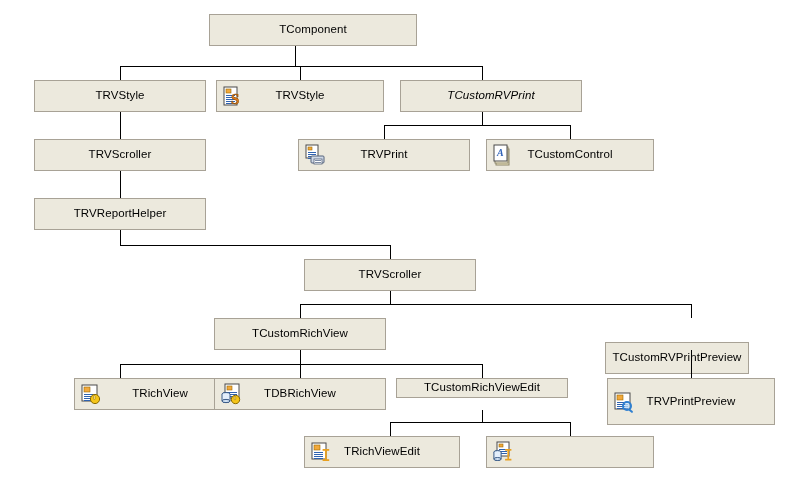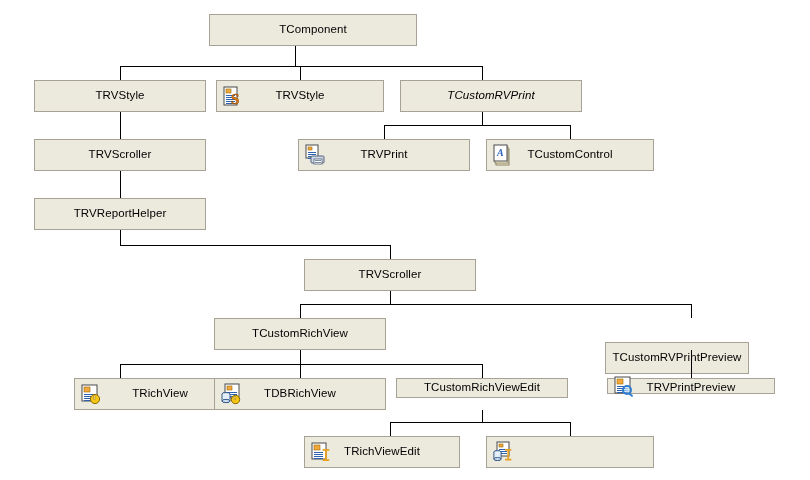--- a/index.html
+++ b/index.html
@@ -137,21 +137,21 @@
           <ellipse cx="6" cy="18" rx="4" ry="1.6" fill="#cfe0f2" stroke="#3a5a86" stroke-width="1"></ellipse>
           <circle cx="15.5" cy="16.5" r="4.2" fill="#f5c518" stroke="#8a6a00" stroke-width="1"></circle>
           <rect x="14.2" y="13.2" width="1.5" height="3.6" rx="0.7" fill="#fde9a0" stroke="#8a6a00" stroke-width=".5"></rect>
         </svg>
       </span>
       <span class="lbl">TDBRichView</span>
     </div>
     <div class="node" style="left: 396px; top: 378px; width: 172px; height: 20px;">
       <span class="lbl">TCustomRichViewEdit</span>
     </div>
-    <div class="node hasicon" style="left: 607px; top: 378px; width: 168px; height: 16px; align-items: flex-end;">
+    <div class="node hasicon" style="left: 607px; top: 378px; width: 168px; height: 47px;">
       <span class="ico">
         <svg viewBox="0 0 22 22" width="22" height="22">
           <rect x="2" y="2" width="15" height="16" fill="#ffffff" stroke="#4a4a4a" stroke-width="1"></rect>
           <rect x="4" y="4" width="6" height="5" fill="#f2a93b" stroke="#9a6a00" stroke-width=".6"></rect>
           <rect x="4" y="11" width="11" height="1" fill="#2e62b0"></rect>
           <rect x="4" y="13" width="11" height="1" fill="#2e62b0"></rect>
           <rect x="4" y="15" width="11" height="1" fill="#2e62b0"></rect>
           <rect x="4" y="17" width="11" height="1" fill="#2e62b0"></rect>
           <circle cx="14" cy="15" r="4" fill="none" stroke="#2f7fd0" stroke-width="2"></circle>
           <circle cx="14" cy="15" r="2.6" fill="#bcdcf7" fill-opacity=".8"></circle>

